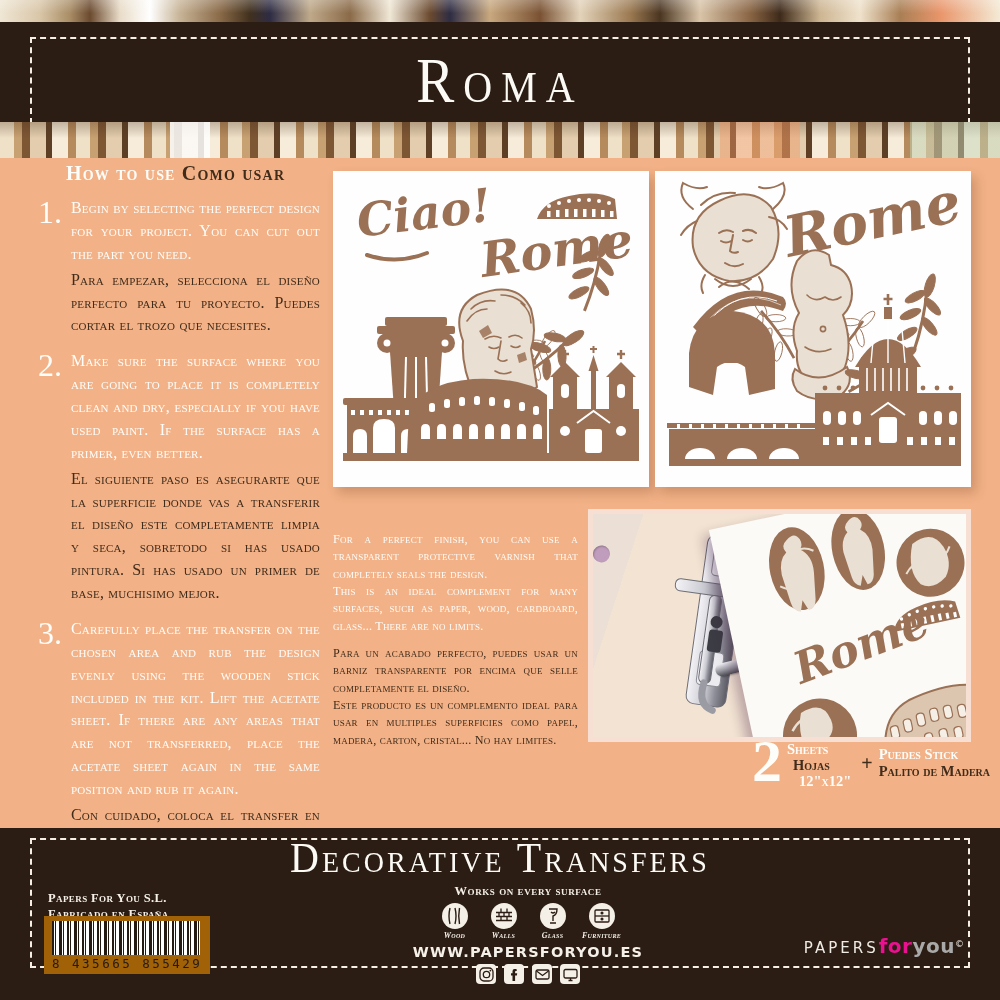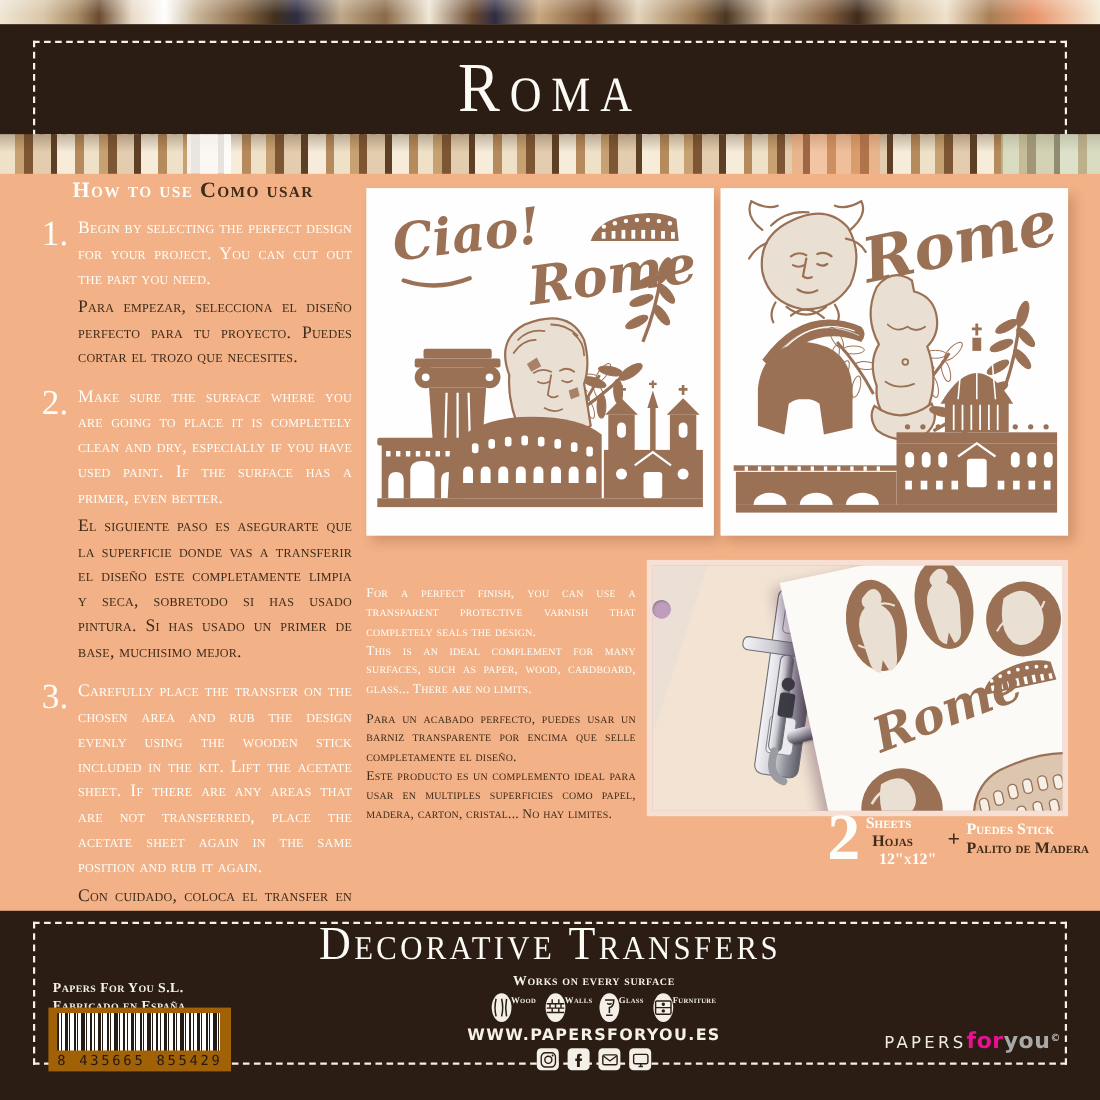--- a/index.html
+++ b/index.html
@@ -61,24 +61,24 @@
   .plus{color:#402c1b;font-size:20px;font-weight:bold;margin:16px 6px 0 10px;}
   .ccol2{font-size:14.5px;font-weight:bold;line-height:1.15;margin-top:10px;}
 
   
   .footer{position:absolute;top:828px;left:0;right:0;height:172px;background:#2b1d14;color:#f5f1e9;}
   .footer-box{position:absolute;left:30px;right:30px;top:10px;height:126px;border:2px dashed #f5efe4;}
   .footer-title{position:absolute;top:6px;left:0;right:0;text-align:center;font-size:40px;letter-spacing:3px;font-variant:small-caps;color:#fcfaf5;transform:scaleY(1.08);}
   .company{position:absolute;left:48px;top:32px;line-height:1.3;margin-top:30px;}
   .company .l1{font-size:12.5px;font-weight:bold;font-variant:small-caps;letter-spacing:.4px;}
   .company .l2{font-size:15px;font-family:"DejaVu Sans",sans-serif;letter-spacing:.5px;}
-  .centercol{position:absolute;left:340px;width:400px;top:56px;text-align:center;}
+  .centercol{position:absolute;left:328px;width:400px;top:56px;text-align:center;}
   .works{font-size:12.5px;font-weight:bold;font-variant:small-caps;letter-spacing:.6px;}
   .surface-row{display:flex;justify-content:center;gap:9px;margin-top:4px;}
-  .surface{display:flex;width:40px;}
+  .surface{display:flex;flex-direction:column;align-items:center;width:40px;font-style:italic;}
   .circle{width:26px;height:26px;border-radius:50%;background:#f4f0e8;display:flex;align-items:center;justify-content:center;}
   .surface .lbl{font-size:8px;font-weight:bold;font-variant:small-caps;margin-top:2px;letter-spacing:.3px;}
   .website{margin-top:4px;font-size:14.5px;font-weight:bold;letter-spacing:1.2px;font-family:"DejaVu Sans",sans-serif;}
   .social-row{display:flex;justify-content:center;gap:8px;margin-top:4px;}
   .icon-card{width:20px;height:20px;background:#f4f0e8;border-radius:4px;display:flex;align-items:center;justify-content:center;}
   .barcode{position:absolute;left:44px;top:88px;background:#a16207;padding:5px 8px 3px;}
   .bars{width:148px;height:34px;background:repeating-linear-gradient(90deg,#241a12 0 2px,#fff 2px 3px,#241a12 3px 4px,#fff 4px 7px,#241a12 7px 10px,#fff 10px 11px,#241a12 11px 12px,#fff 12px 15px);}
   .digits{font-family:"DejaVu Sans Mono",monospace;font-size:12.5px;letter-spacing:2.5px;color:#241a12;text-align:center;margin-top:1px;}
   .logo{position:absolute;right:36px;top:106px;font-family:"DejaVu Sans",sans-serif;white-space:nowrap;}
   .logo .p{color:#efece6;font-size:15px;letter-spacing:3px;}

